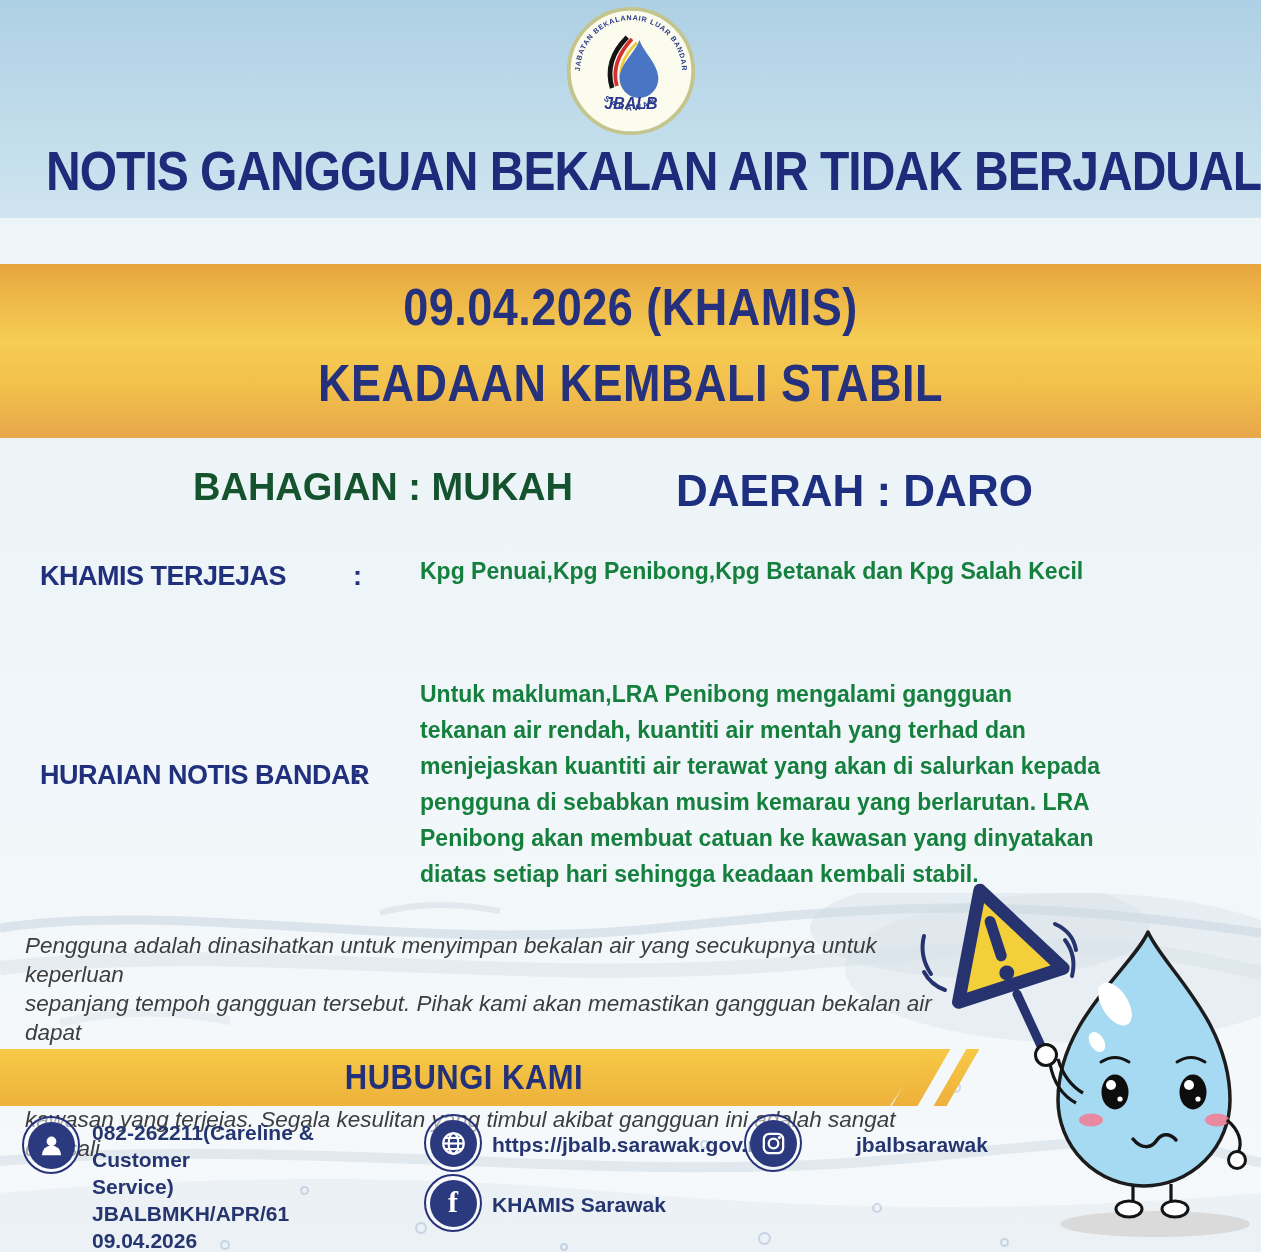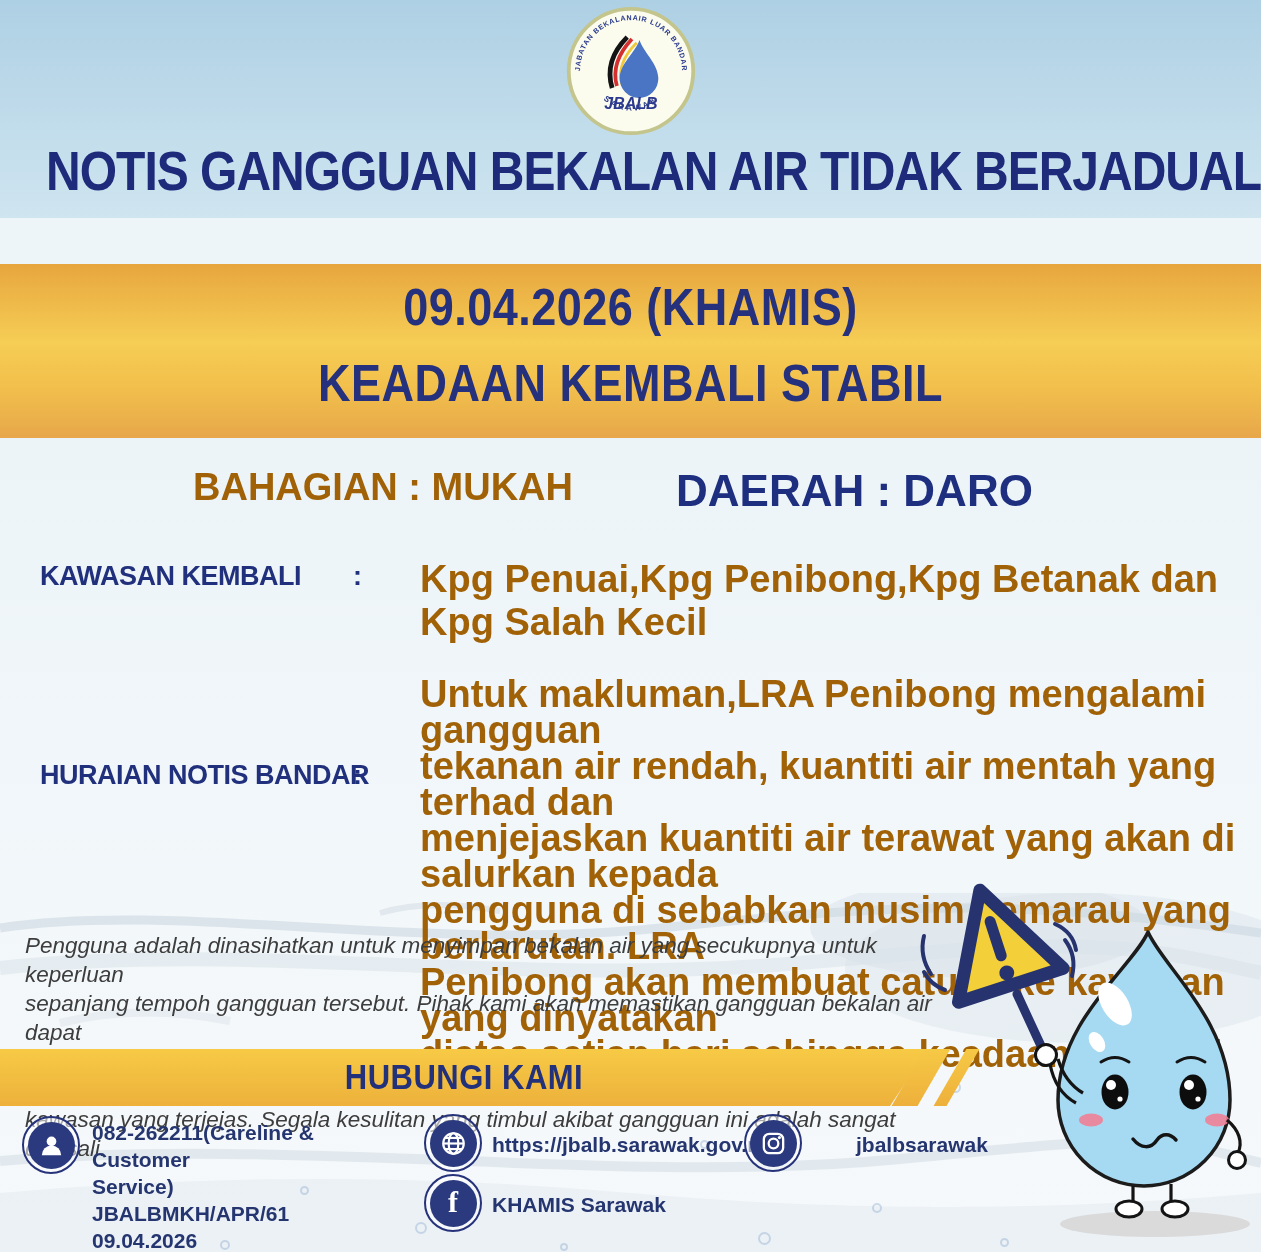--- a/index.html
+++ b/index.html
@@ -27,26 +27,26 @@
   .date-banner{
     position:absolute; left:0; top:218px; width:1261px; height:174px;
     background:linear-gradient(#e7a63e 0%,#f6cd55 45%,#f2c04c 70%,#e7a74a 100%);
     display:flex; flex-direction:column; align-items:center; justify-content:center;margin-top:46px;
   }
   .date-line{ line-height:66px; text-align:center; }
   .date-line .stretchY{
     font-size:45px; font-weight:bold; letter-spacing:0.5px; color:#25317c; white-space:nowrap;
   }
   
-  .region-bahagian{ position:absolute; left:193px; top:466px; font-size:38px; font-weight:bold; color:#a16207; }
+  .region-bahagian{ position:absolute; left:193px; top:466px; font-size:38px; font-weight:bold; color:#14532d; }
   .region-daerah{ position:absolute; left:676px; top:466px; font-size:44px; font-weight:bold; color:#1e2f80; }
   
   .row-label{ position:absolute; left:40px; font-size:27px; font-weight:bold; color:#21307c; letter-spacing:-0.5px; }
   .row-colon{ position:absolute; left:353px; font-size:27px; font-weight:bold; color:#21307c; }
-  .row-value{ position:absolute; left:420px; font-size:38px; font-weight:bold; color:#a16207; }
+  .row-value{ position:absolute; left:420px; font-size:23px; font-weight:bold; color:#15803d; }
   .kawasan-label{ top:561px; } .kawasan-colon{ top:561px; } .kawasan-value{ top:558px; width:830px; }
   .huraian-label{ top:760px; } .huraian-colon{ top:760px; }
   .huraian-value{ top:676px; width:840px; line-height:36px; white-space:pre-line; }
   
   .waves{ position:absolute; left:0; top:893px; width:1261px; height:359px; pointer-events:none; }
   .bubble{ position:absolute; border:2px solid rgba(140,170,205,.4); border-radius:50%; }
   
   .disclaimer{
     position:absolute; left:25px; top:931px; width:920px;
     font-style:italic; font-size:22.5px; line-height:29px; color:#3d3d3d;
@@ -147,21 +147,21 @@
       <span class="stretchY">09.04.2026 (KHAMIS)</span>
     </div>
     <div class="date-line">
       <span class="stretchY">KEADAAN KEMBALI STABIL</span>
     </div>
   </div>
 
   <div class="region-bahagian">BAHAGIAN : MUKAH</div>
   <div class="region-daerah">DAERAH : DARO</div>
 
-  <div class="row-label kawasan-label">KAWASAN KEMBALI</div>
+  <div class="row-label kawasan-label">KHAMIS TERJEJAS</div>
   <div class="row-colon kawasan-colon">:</div>
   <div class="row-value kawasan-value">Kpg Penuai,Kpg Penibong,Kpg Betanak dan Kpg Salah Kecil</div>
 
   <div class="row-label huraian-label">HURAIAN NOTIS BANDAR</div>
   <div class="row-colon huraian-colon">:</div>
   <div class="row-value huraian-value">Untuk makluman,LRA Penibong mengalami gangguan
 tekanan air  rendah, kuantiti air mentah yang terhad  dan
 menjejaskan kuantiti air terawat yang akan di salurkan kepada
 pengguna di sebabkan musim kemarau yang berlarutan. LRA
 Penibong akan membuat catuan ke kawasan yang dinyatakan

